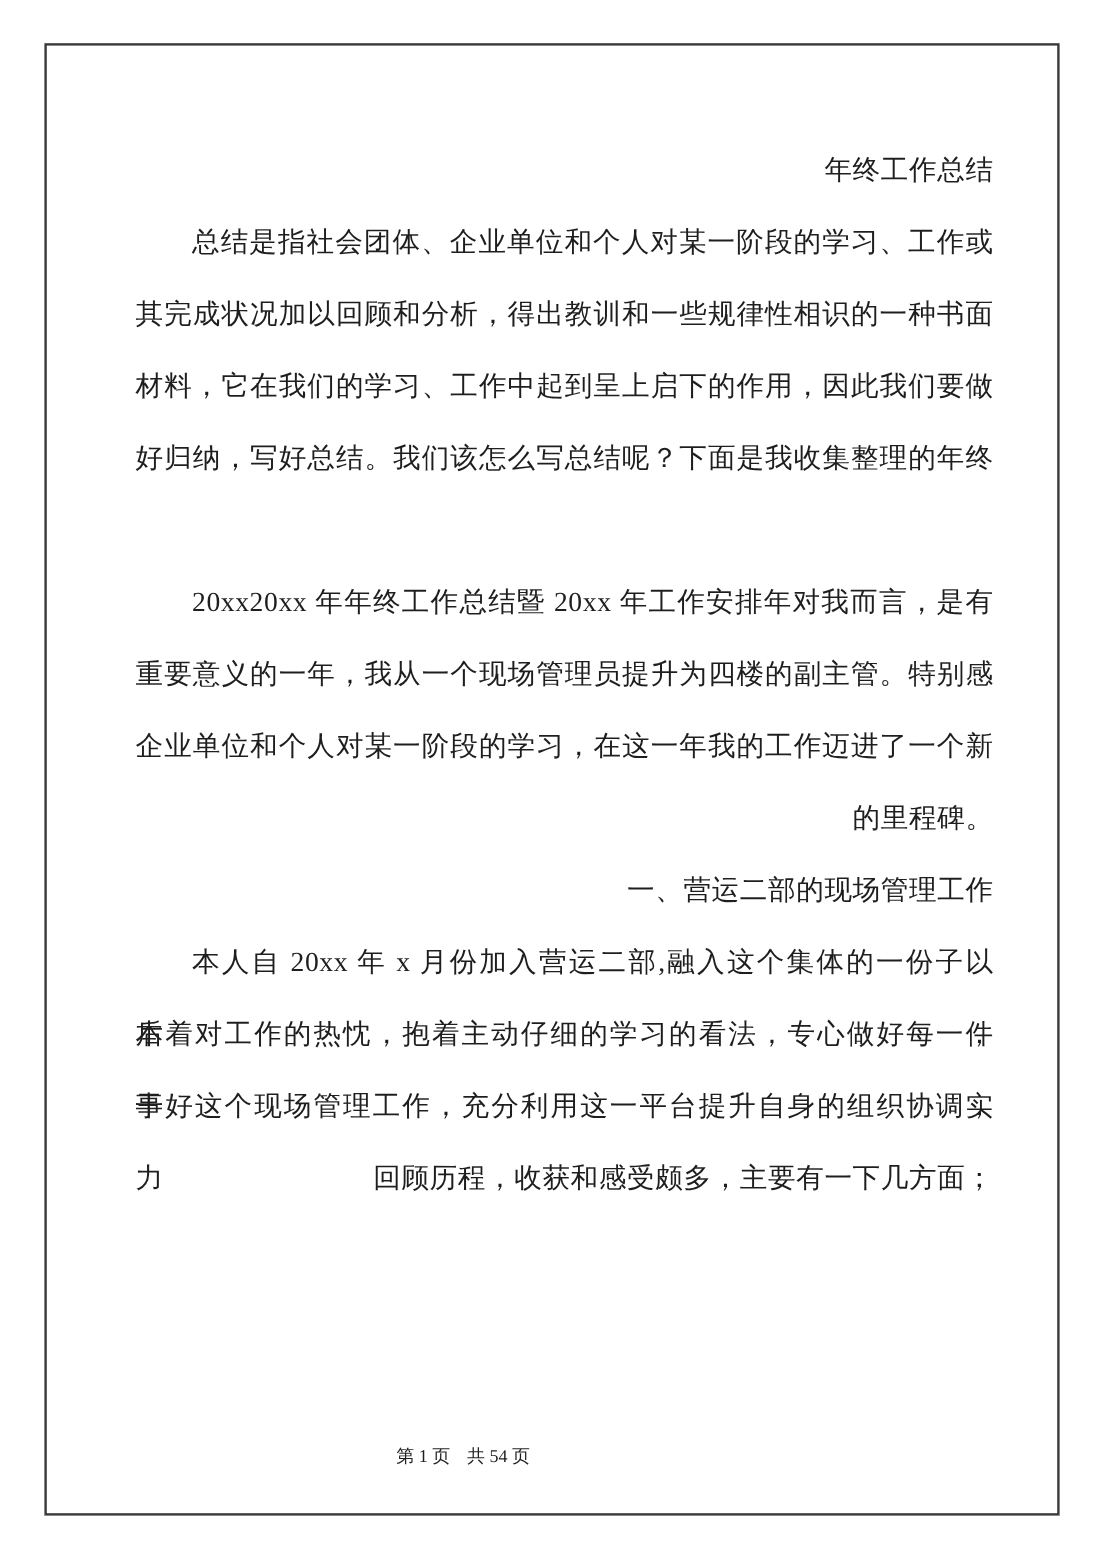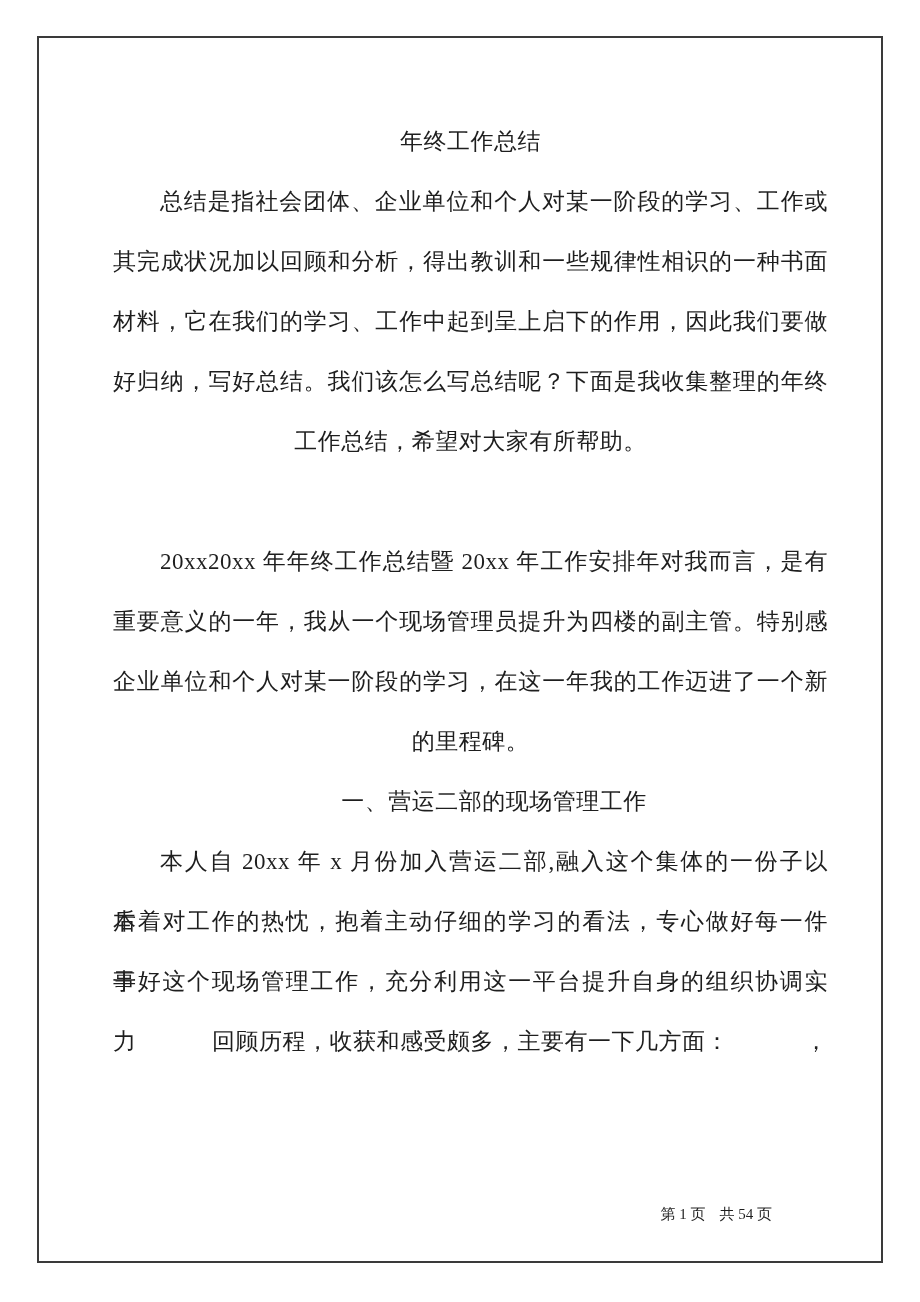--- a/index.html
+++ b/index.html
@@ -29,60 +29,59 @@
     position: absolute;
     left: 113px;
     top: 112px;
     width: 715px;
   }
   .line {
     height: 60px;
     line-height: 60px;
     font-size: 23px;
     letter-spacing: 0.5px;
-    text-align: center;
+    text-align: right;
   }
   .line.fill {
     text-align: justify;
     text-align-last: justify;
     text-justify: inter-character;
   }
   .line.indent {
     text-indent: 47px;
   }
   .spacer {
     height: 60px;
   }
   .footer {
     position: absolute;
     left: 0;
     top: 1203px;
     width: 772px;
-    text-align: right;
+    text-align: center;
     font-size: 15px;
     line-height: 22px;
     color: #1e1e1e;
   }
   .footer-gap {
     display: inline-block;
     width: 14px;
   }
 </style>
 </head>
 <body>
 
 <div class="page-border"></div>
 
 <div class="text-block">
   <div class="line">年终工作总结</div>
   <div class="line fill indent">总结是指社会团体、企业单位和个人对某一阶段的学习、工作或</div>
   <div class="line fill">其完成状况加以回顾和分析，得出教训和一些规律性相识的一种书面</div>
   <div class="line fill">材料，它在我们的学习、工作中起到呈上启下的作用，因此我们要做</div>
   <div class="line fill">好归纳，写好总结。我们该怎么写总结呢？下面是我收集整理的年终</div>
-  <div class="line">工作总结，希望对大家有所帮助。</div>
   <div class="spacer"></div>
   <div class="line fill indent">20xx20xx 年年终工作总结暨 20xx 年工作安排年对我而言，是有</div>
   <div class="line fill">重要意义的一年，我从一个现场管理员提升为四楼的副主管。特别感</div>
   <div class="line fill">企业单位和个人对某一阶段的学习，在这一年我的工作迈进了一个新</div>
   <div class="line">的里程碑。</div>
   <div class="line indent">一、营运二部的现场管理工作</div>
   <div class="line fill indent">本人自 20xx 年 x 月份加入营运二部,融入这个集体的一份子以后，</div>
   <div class="line fill">本着对工作的热忱，抱着主动仔细的学习的看法，专心做好每一件事，</div>
   <div class="line fill">干好这个现场管理工作，充分利用这一平台提升自身的组织协调实力，</div>
   <div class="line">回顾历程，收获和感受颇多，主要有一下几方面：</div>

